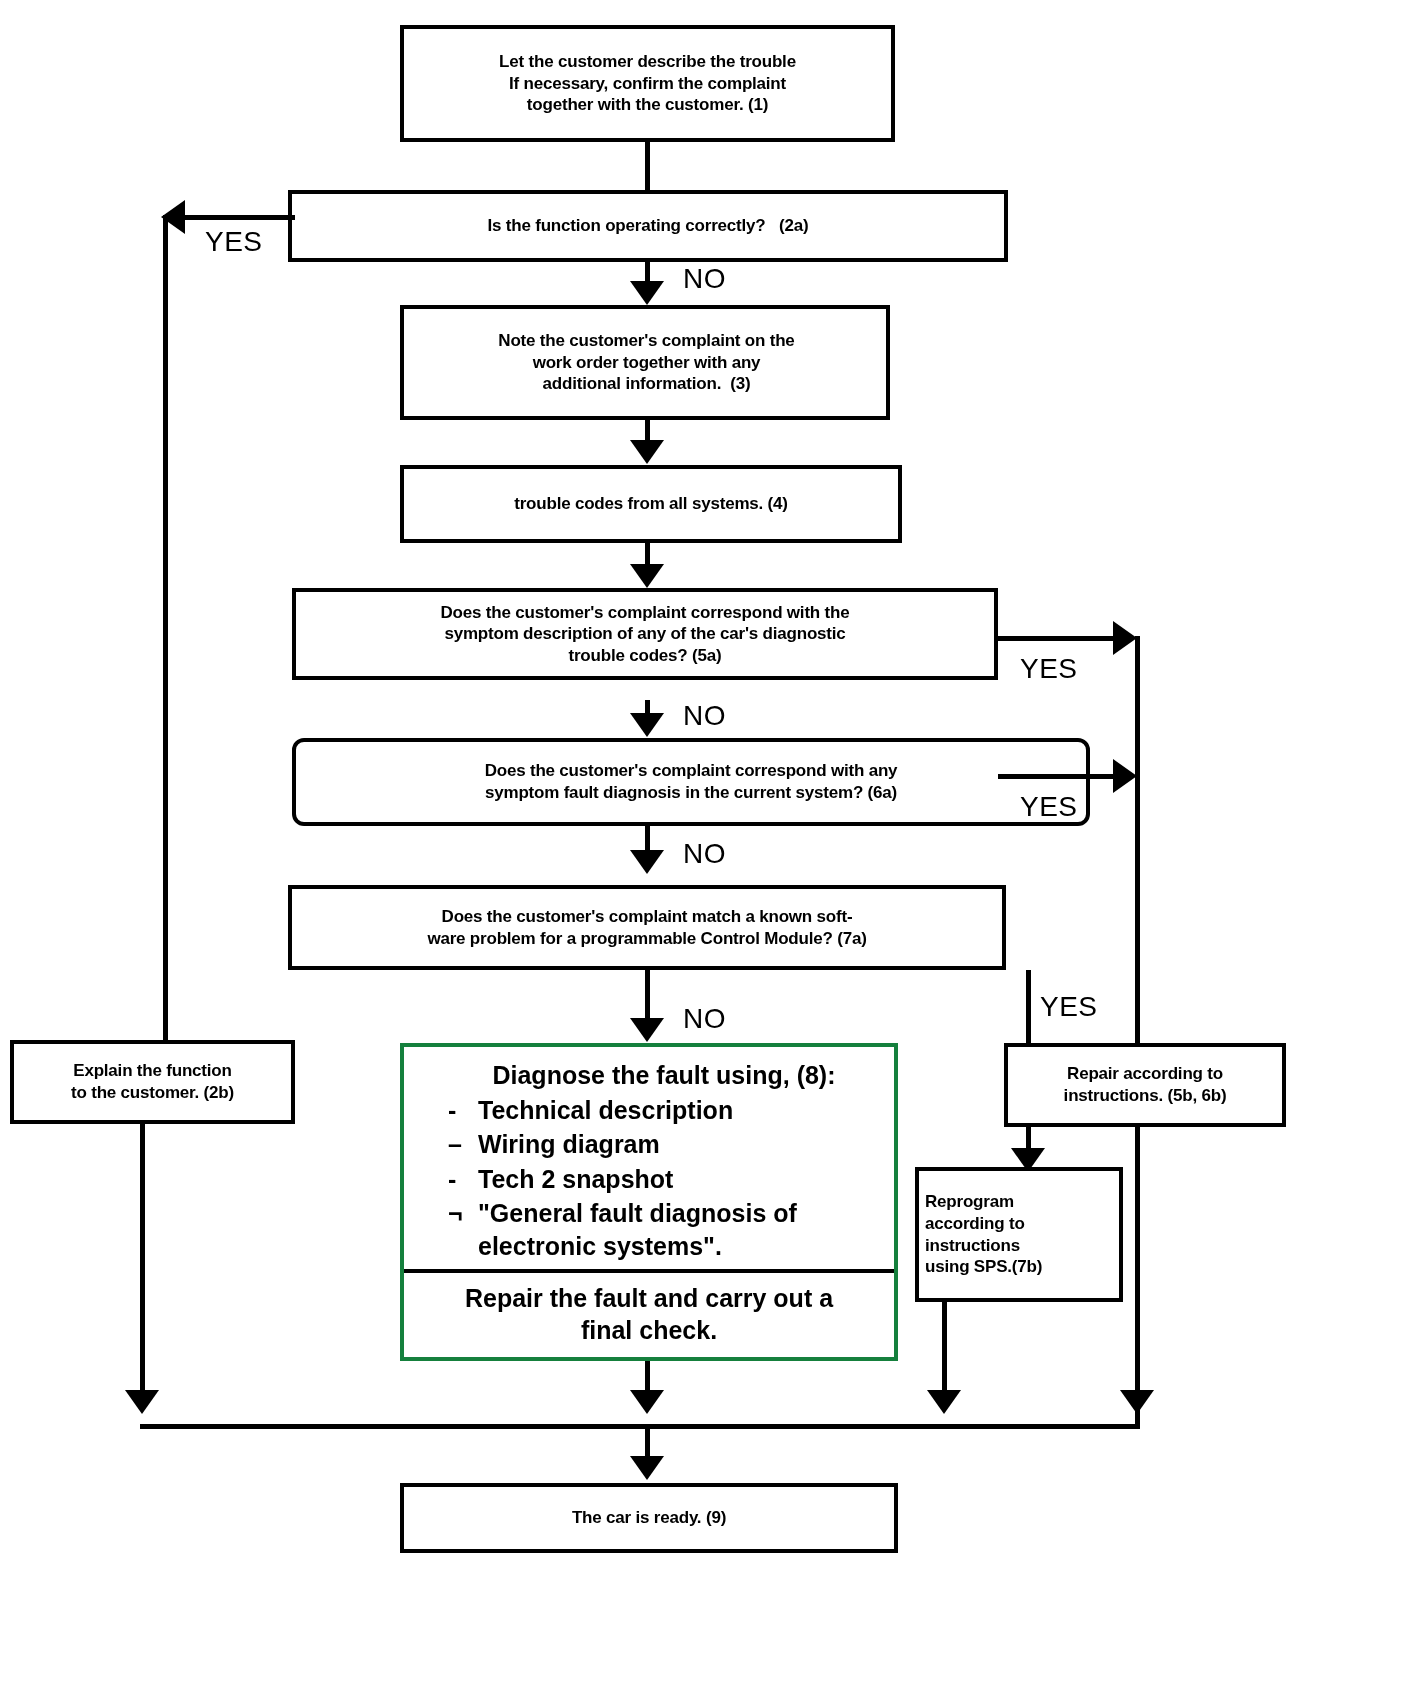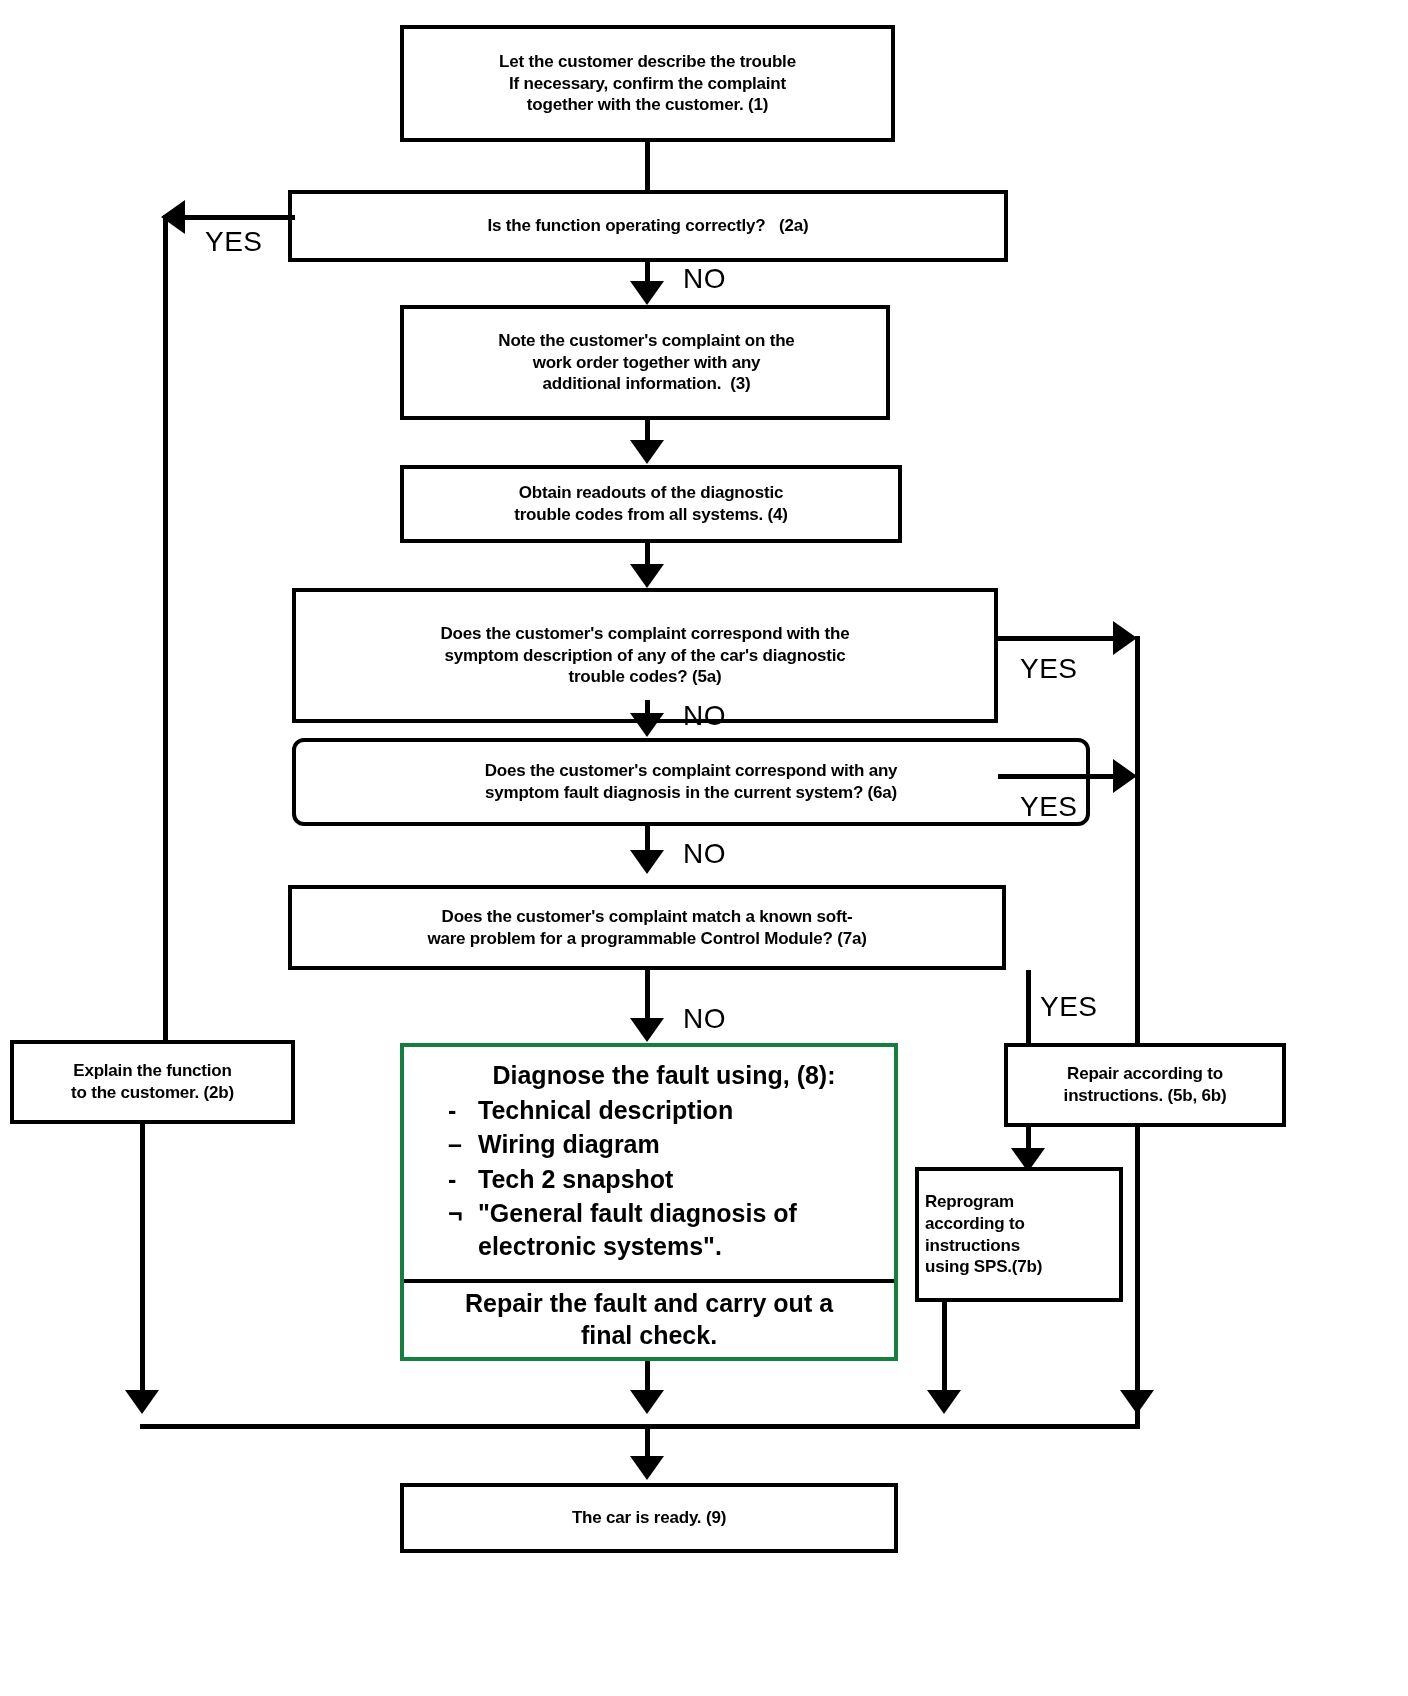--- a/index.html
+++ b/index.html
@@ -96,28 +96,27 @@
   <div class="box" style="left:400px;top:305px;width:490px;height:115px;padding-left:11px;">
     <span class="ln">Note the customer's complaint on the</span>
     <span class="ln">work order together with any</span>
     <span class="ln">additional information.  (3)</span>
   </div>
 
   <div class="v" style="left:645px;top:420px;height:22px;"></div>
   <div class="ad" style="left:630px;top:440px;"></div>
 
   <div class="box" style="left:400px;top:465px;width:502px;height:78px;">
-    <span class="ln">Obtain readouts of the diagnostic</span>
     <span class="ln">trouble codes from all systems. (4)</span>
   </div>
 
   <div class="v" style="left:645px;top:543px;height:24px;"></div>
   <div class="ad" style="left:630px;top:564px;"></div>
 
-  <div class="box" style="left:292px;top:588px;width:706px;height:135px;justify-content:center;">
+  <div class="box" style="left:292px;top:588px;width:706px;height:92px;justify-content:center;">
     <span class="ln">Does the customer's complaint correspond with the</span>
     <span class="ln">symptom description of any of the car's diagnostic</span>
     <span class="ln">trouble codes? (5a)</span>
   </div>
 
   <div class="h" style="left:996px;top:636px;width:118px;"></div>
   <div class="ar" style="left:1113px;top:621px;"></div>
   <div class="lbl" style="left:1020px;top:655px;">YES</div>
 
   <div class="v" style="left:645px;top:700px;height:18px;"></div>
@@ -172,21 +171,21 @@
       <li>
         <span class="dash">-</span>
         <span>Tech 2 snapshot</span>
       </li>
       <li>
         <span class="dash">¬</span>
         <span>"General fault diagnosis of</span>
         <span class="sub2">electronic systems".</span>
       </li>
     </ul>
-    <div class="sub" style="bottom:0;height:78px;">
+    <div class="sub" style="bottom:0;height:88px;">
       <span class="ln">Repair the fault and carry out a</span>
       <span class="ln">final check.</span>
     </div>
   </div>
 
   <div class="box tight" style="left:915px;top:1167px;width:208px;height:135px;align-items:flex-start;text-align:left;">
     <span class="ln">Reprogram</span>
     <span class="ln">according to</span>
     <span class="ln">instructions</span>
     <span class="ln">using SPS.(7b)</span>

